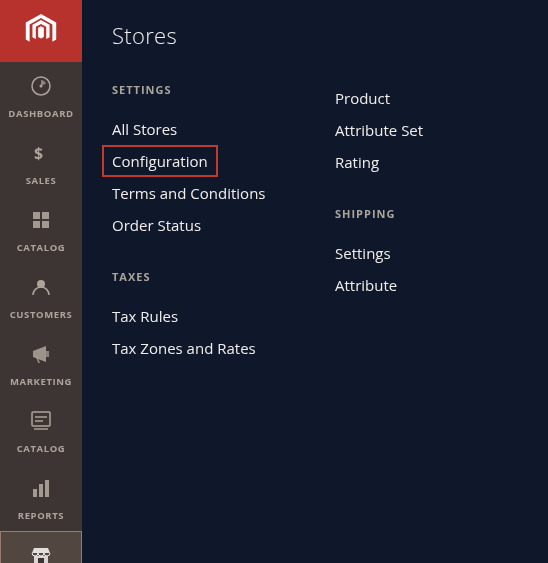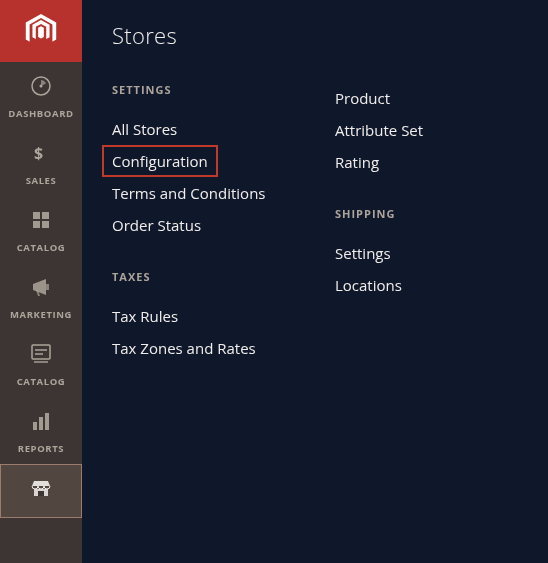--- a/index.html
+++ b/index.html
@@ -170,20 +170,29 @@
       <svg width="22" height="22" viewBox="0 0 22 22" fill="none" xmlns="http://www.w3.org/2000/svg">
         <rect x="3" y="3" width="7" height="7" fill="currentColor" opacity="0.9"></rect>
         <rect x="12" y="3" width="7" height="7" fill="currentColor" opacity="0.9"></rect>
         <rect x="3" y="12" width="7" height="7" fill="currentColor" opacity="0.9"></rect>
         <rect x="12" y="12" width="7" height="7" fill="currentColor" opacity="0.9"></rect>
       </svg>
     </span>
     <span class="sidebar-item-label">CATALOG</span>
   </div>
 
+  <div class="sidebar-item">
+    <span class="icon">
+      <svg width="22" height="22" viewBox="0 0 22 22" fill="currentColor" xmlns="http://www.w3.org/2000/svg">
+        <circle cx="11" cy="8" r="4" fill="currentColor"></circle>
+        <path d="M3 19c0-4.4 3.6-8 8-8s8 3.6 8 8" stroke="currentColor" stroke-width="1.5" fill="none"></path>
+      </svg>
+    </span>
+    <span class="sidebar-item-label">CUSTOMERS</span>
+  </div>
 
   <div class="sidebar-item">
     <span class="icon">
       <svg width="22" height="22" viewBox="0 0 22 22" fill="currentColor" xmlns="http://www.w3.org/2000/svg">
         <path d="M3 14 L3 8 L16 3 L16 19 Z" fill="currentColor" opacity="0.85"></path>
         <rect x="16" y="8" width="3" height="6" fill="currentColor" opacity="0.7"></rect>
         <path d="M6 14 L8 20 L10 20 L8 14 Z" fill="currentColor" opacity="0.7"></path>
       </svg>
     </span>
     <span class="sidebar-item-label">MARKETING</span>
@@ -252,18 +261,18 @@
 
       <div class="menu-section">
         <a class="menu-item">Product</a>
         <a class="menu-item">Attribute Set</a>
         <a class="menu-item">Rating</a>
       </div>
 
       <div class="menu-section">
         <div class="menu-section-title">Shipping</div>
         <a class="menu-item">Settings</a>
-        <a class="menu-item">Locations</a>
+        <a class="menu-item">Attribute</a>
       </div>
 
     </div>
   </div>
 </main>
 
 </body></html>

